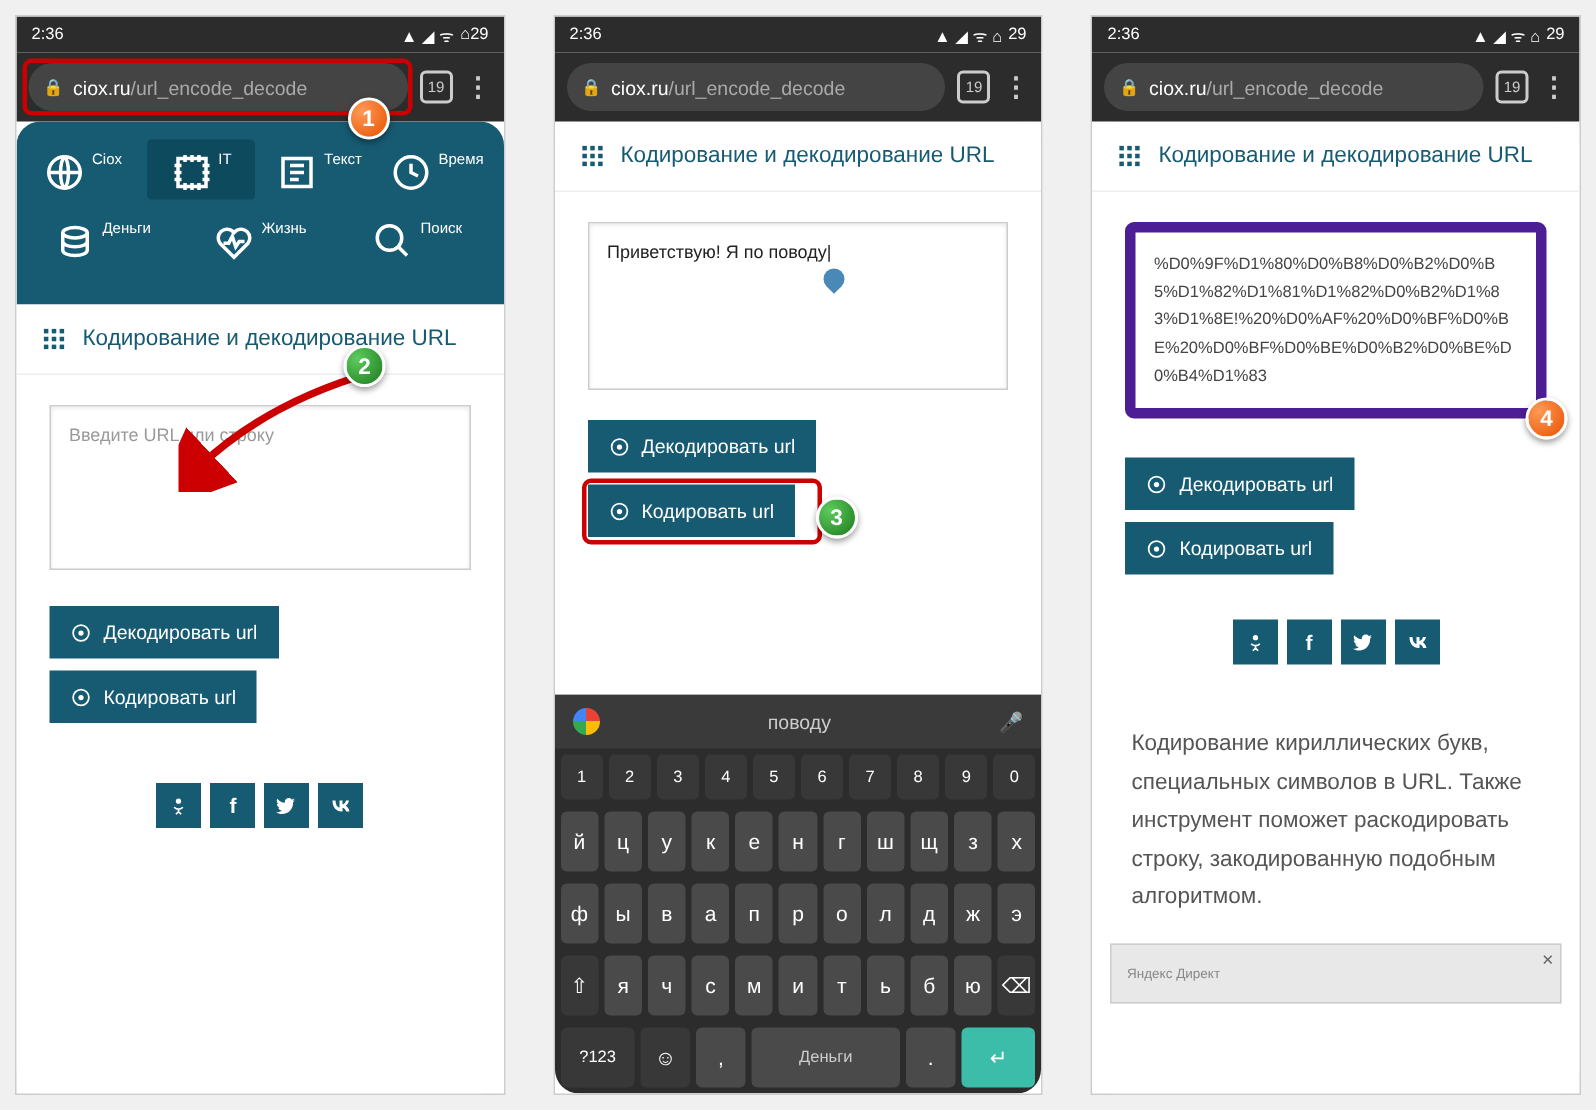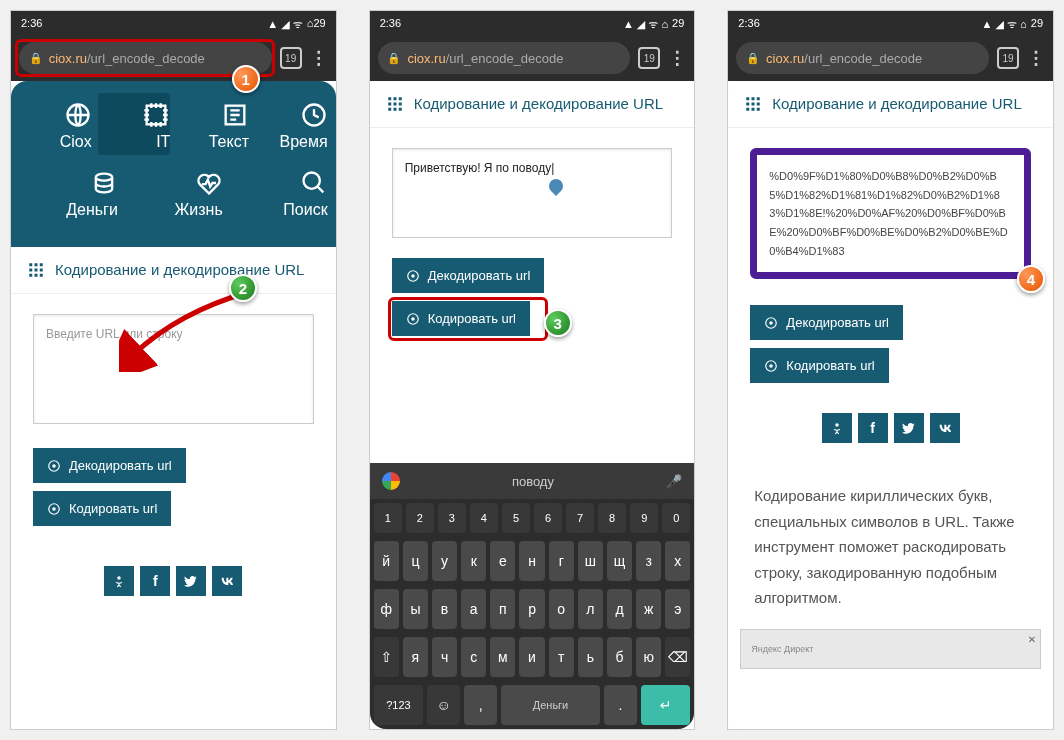--- a/index.html
+++ b/index.html
@@ -4,36 +4,36 @@
 <style>
   * { box-sizing: border-box; margin: 0; padding: 0; }
   body { background: #f0f0f0; font-family: Arial, sans-serif; padding: 10px; }
   .wrap { display: flex; gap: 32px; justify-content: center; }
   .phone { width: 336px; height: 720px; background: #fff; border: 1px solid #ccc; overflow: hidden; position: relative; display: flex; flex-direction: column; }
   .statusbar { height: 24px; background: #2c2c2c; color: #fff; display: flex; align-items: center; justify-content: space-between; padding: 0 10px; font-size: 11px; }
   .statusbar .icons { display: flex; gap: 4px; align-items: center; }
   .addressbar { height: 46px; background: #2c2c2c; display: flex; align-items: center; padding: 0 8px; gap: 8px; position: relative; }
   .addr { flex: 1; background: #444; border-radius: 18px; height: 32px; display: flex; align-items: center; padding: 0 10px; color: #ccc; font-size: 13px; gap: 6px; }
   .addr .lock { color: #ccc; font-size: 11px; }
-  .addr .dom { color: #fdba74; }
+  .addr .dom { color: #ffffff; }
   .addr .path { color: #aaa; }
   .tabcount { width: 22px; height: 22px; border: 2px solid #ccc; border-radius: 4px; color: #ccc; font-size: 10px; display: flex; align-items: center; justify-content: center; }
   .menu { color: #ccc; font-size: 18px; font-weight: bold; }
   .content { flex: 1; overflow: hidden; background: #f5f5f5; display: flex; flex-direction: column; border-radius: 16px; }
   .iconsgrid { background: #175b73; padding: 12px 8px 18px; }
   .gridrow { display: flex; gap: 6px; margin-bottom: 6px; }
-  .gridcell { flex: 1; display: flex; flex-direction: column; align-items: flex-end; justify-content: center; color: #fff; font-size: 16px; padding: 8px 0 4px; gap: 4px; border-radius: 3px; }
+  .gridcell { flex: 1; display: flex; flex-direction: row; align-items: flex-start; justify-content: center; color: #fff; font-size: 10px; padding: 8px 0 4px; gap: 4px; border-radius: 3px; }
   .gridcell.active { background: #0e4a5e; }
   .gridcell svg { stroke: #fff; fill: none; stroke-width: 2; }
   .gridcell .lbl { }
   .header { background: #fff; padding: 14px 16px; display: flex; align-items: flex-start; gap: 10px; color: #175b73; font-size: 15px; border-bottom: 1px solid #eee; }
   .header svg { flex-shrink: 0; fill: #175b73; }
   .body { background: #fff; flex: 1; padding: 20px 12px; display: flex; flex-direction: column; align-items: stretch; }
   .textbox { margin: 0 10px; background: #fff; border: 1px solid #ccc; box-shadow: inset 0 1px 3px rgba(0,0,0,0.1); padding: 12px; font-size: 12px; color: #999; height: 110px; }
-  .textbox.filled { color: #222; font-size: 12px; height: 90px; }
+  .textbox.filled { color: #222; font-size: 12px; height: 112px; }
   .textbox .cursor { position: relative; }
   .teardrop { position: absolute; width: 14px; height: 14px; background: #4a88b8; border-radius: 50% 50% 50% 0; transform: rotate(-45deg); left: -2px; top: 18px; }
   .textbox.encoded { color: #444; font-size: 11px; height: auto; line-height: 1.7; word-break: break-all; border: 2px solid #c00; box-shadow: 0 0 0 2px #fff, 0 0 0 4px #c00 inset; border-radius: 6px; position:relative; }
   .textbox.encoded { border: 7px solid #4c1d95; border-radius: 6px; box-shadow: none; }
   .actions { margin: 24px 10px 0; display: flex; flex-direction: column; align-items: flex-start; gap: 8px; }
   .btn { background: #175b73; color: #fff; padding: 10px 14px; font-size: 13px; display: inline-flex; align-items: center; gap: 8px; border: none; }
   .btn svg { stroke: #fff; fill: none; stroke-width: 2; }
   .social { margin: 30px auto 0; display: flex; gap: 6px; justify-content: center; }
   .social .sbtn { width: 30px; height: 30px; background: #175b73; color: #fff; display: flex; align-items: center; justify-content: center; font-weight: bold; font-size: 14px; }
   .desc { margin: 40px 14px 0; font-size: 15px; color: #555; line-height: 1.7; }

